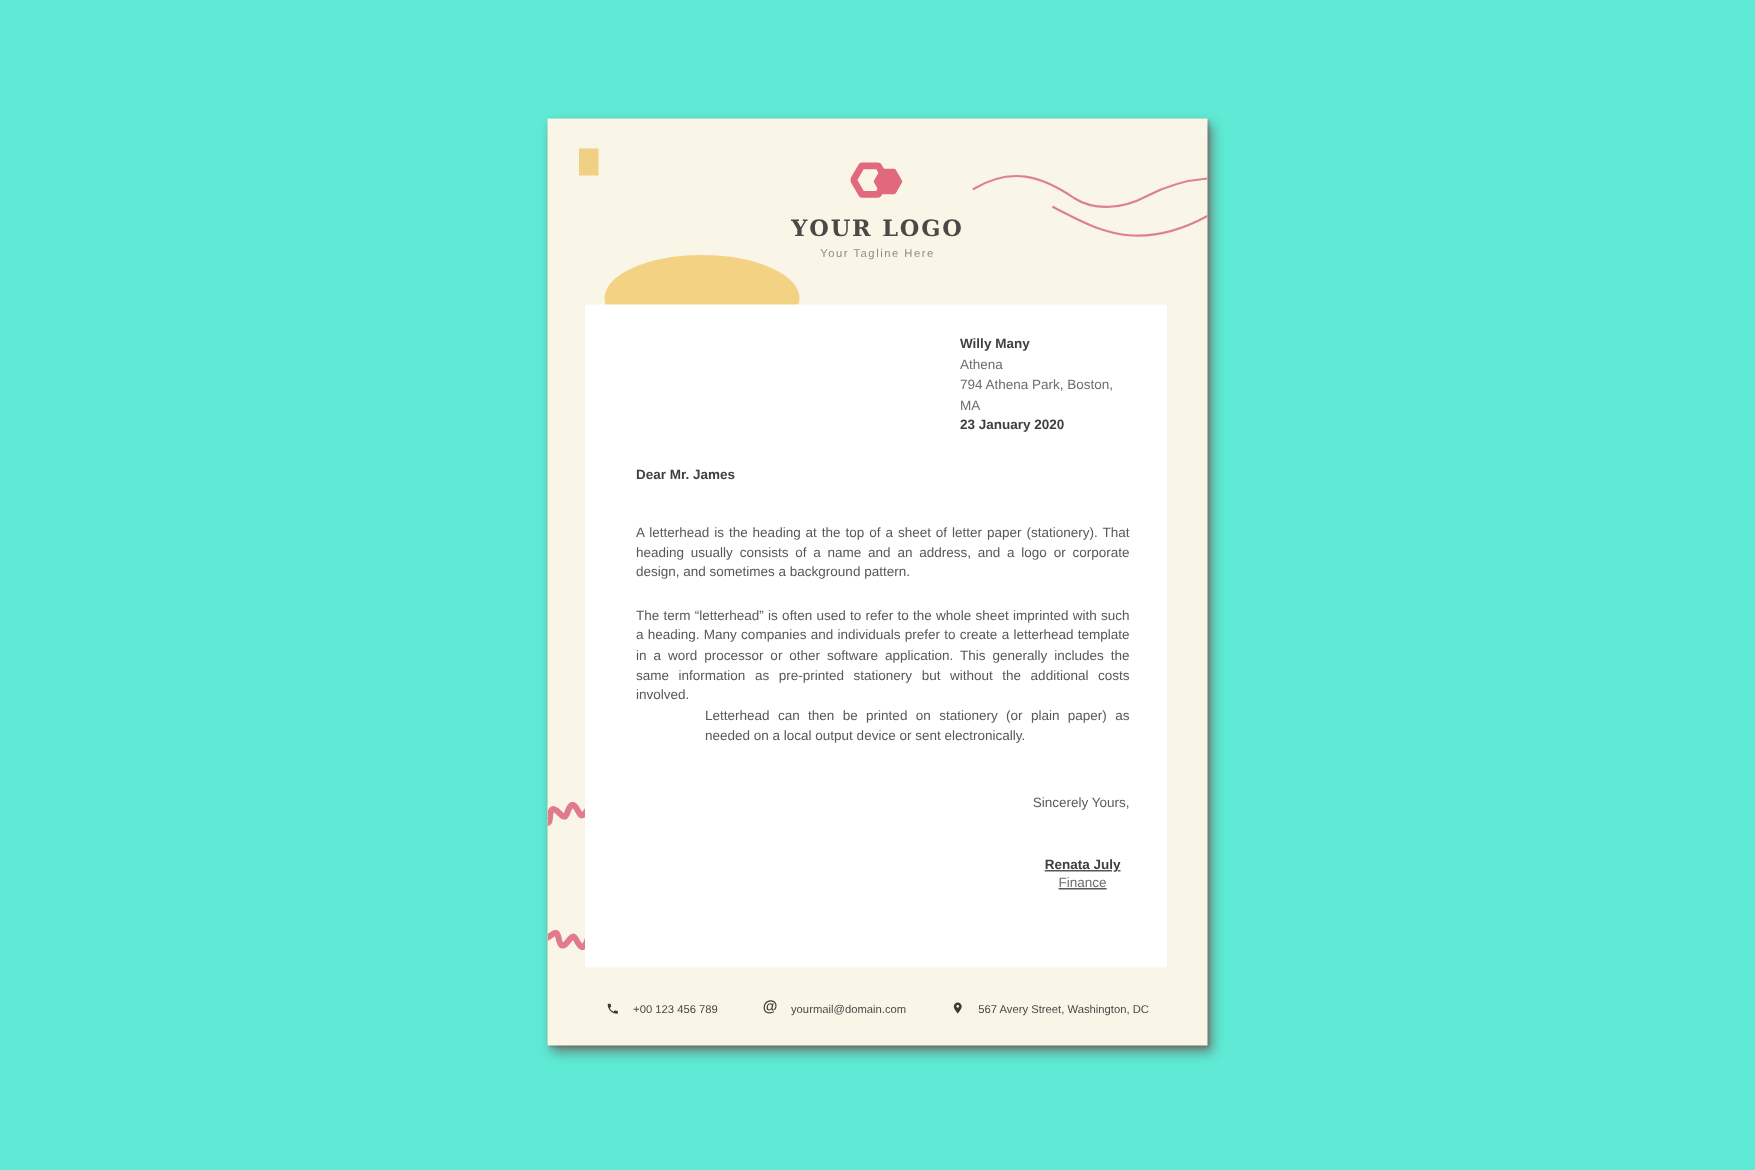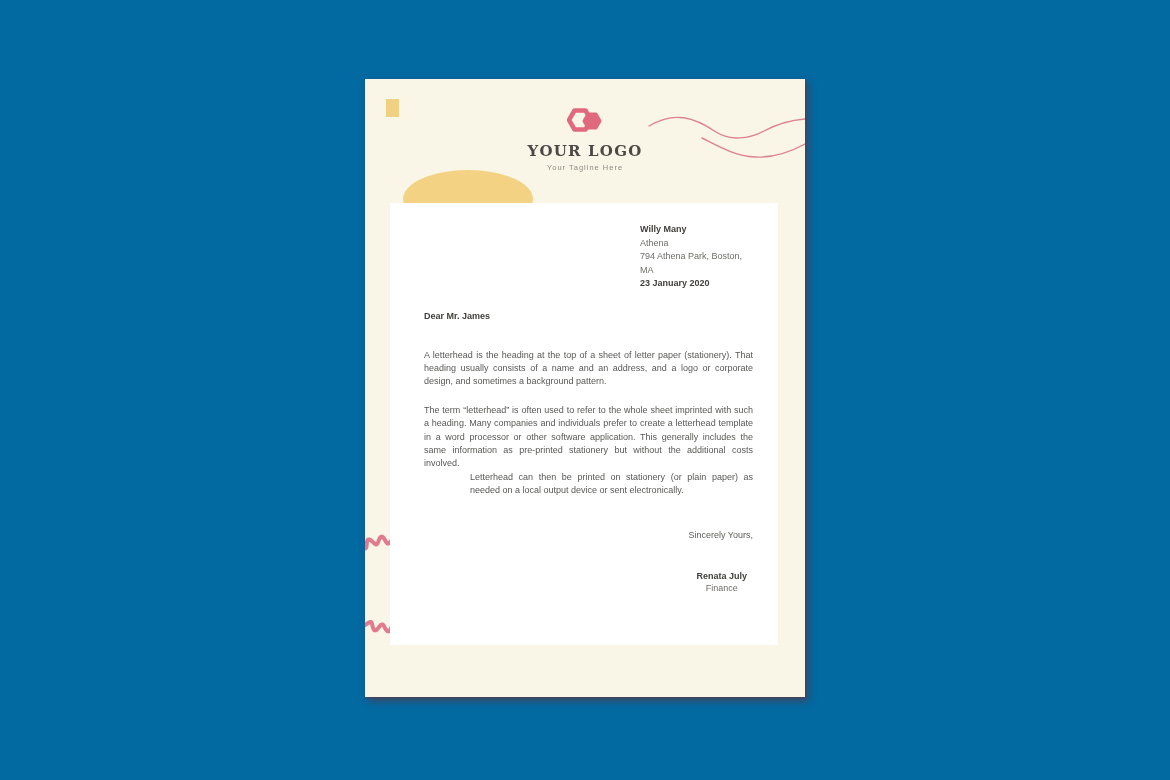--- a/index.html
+++ b/index.html
@@ -1,19 +1,19 @@
 <!DOCTYPE html>
 <html><head>
 <meta charset="utf-8">
 <style>
   * { margin:0; padding:0; box-sizing:border-box; }
   html,body { width:1170px; height:780px; overflow:hidden; }
   body { font-family:"Liberation Sans", sans-serif; background:#ea8c93; position:relative; }
 
-  .stage { position:absolute; inset:0; background:#0369a1; }
+  .stage { position:absolute; inset:0; background:#5eead4; }
 
   .paper {
     position:absolute; left:365px; top:79px; width:440px; height:618px;
     background:#f9f5e7; overflow:hidden;
     box-shadow:3px 4px 7px rgba(112,42,48,.55), 1px 1px 2px rgba(112,42,48,.35);
   }
 
   
   .yellow-square { position:absolute; left:21px; top:20px; width:13px; height:18px; background:#f0d184; }
   .yellow-ellipse { position:absolute; left:38px; top:91px; width:130px; height:58px; border-radius:50%; background:#f3d383; }
@@ -43,21 +43,21 @@
   .salutation { margin-top:20px; font-weight:700; color:#42403d; }
 
   .body-text p { text-align:justify; line-height:13.4px; }
   .body-text p.p-first { margin-top:28px; }
   .body-text p.p-gap { margin-top:15px; }
   .body-text p.p-nogap { margin-top:0;margin-left:46px; }
 
   .closing { margin-top:32px; text-align:right; color:#5d5c58; }
 
   .signature-wrap { margin-top:31px; text-align:right; padding-right:6px; }
-  .signature { display:inline-block; text-align:center; }
+  .signature { display:inline-block; text-align:center;text-decoration:underline; }
   .sig-name { font-weight:700; color:#42403d; }
   .sig-title { color:#6e6d69; margin-top:2px; }
 
   
   .footer {
     position:absolute; left:0; bottom:20px; width:100%;
     display:flex; justify-content:center; align-items:center; gap:30px;
     font-size:7.5px; color:#4a4a46;
   }
   .footer .f-item { display:flex; align-items:center; gap:9px; }
@@ -111,15 +111,37 @@
       <div class="closing">Sincerely Yours,</div>
 
       <div class="signature-wrap">
         <div class="signature">
           <div class="sig-name">Renata July</div>
           <div class="sig-title">Finance</div>
         </div>
       </div>
     </div>
 
+    <div class="footer">
+      <div class="f-item">
+        <span class="f-icon">
+          <svg width="9" height="9" viewBox="0 0 24 24" fill="currentColor">
+            <path d="M6.6 10.8c1.5 2.8 3.8 5.1 6.6 6.6l2.2-2.2c.3-.3.7-.4 1-.2 1.1.4 2.3.6 3.6.6.6 0 1 .4 1 1V20c0 .6-.4 1-1 1C10.6 21 3 13.4 3 4c0-.6.4-1 1-1h3.5c.6 0 1 .4 1 1 0 1.2.2 2.4.6 3.6.1.3 0 .7-.2 1L6.6 10.8z"></path>
+          </svg>
+        </span>
+        <span>+00 123 456 789</span>
+      </div>
+      <div class="f-item">
+        <span class="f-icon at-glyph">@</span>
+        <span>yourmail@domain.com</span>
+      </div>
+      <div class="f-item">
+        <span class="f-icon">
+          <svg width="9" height="10" viewBox="0 0 24 24" fill="currentColor">
+            <path d="M12 2C8.1 2 5 5.1 5 9c0 5.2 7 13 7 13s7-7.8 7-13c0-3.9-3.1-7-7-7zm0 9.5c-1.4 0-2.5-1.1-2.5-2.5S10.6 6.5 12 6.5s2.5 1.1 2.5 2.5-1.1 2.5-2.5 2.5z"></path>
+          </svg>
+        </span>
+        <span>567 Avery Street, Washington, DC</span>
+      </div>
+    </div>
 
   </div>
 </div>
 
 </body></html>

